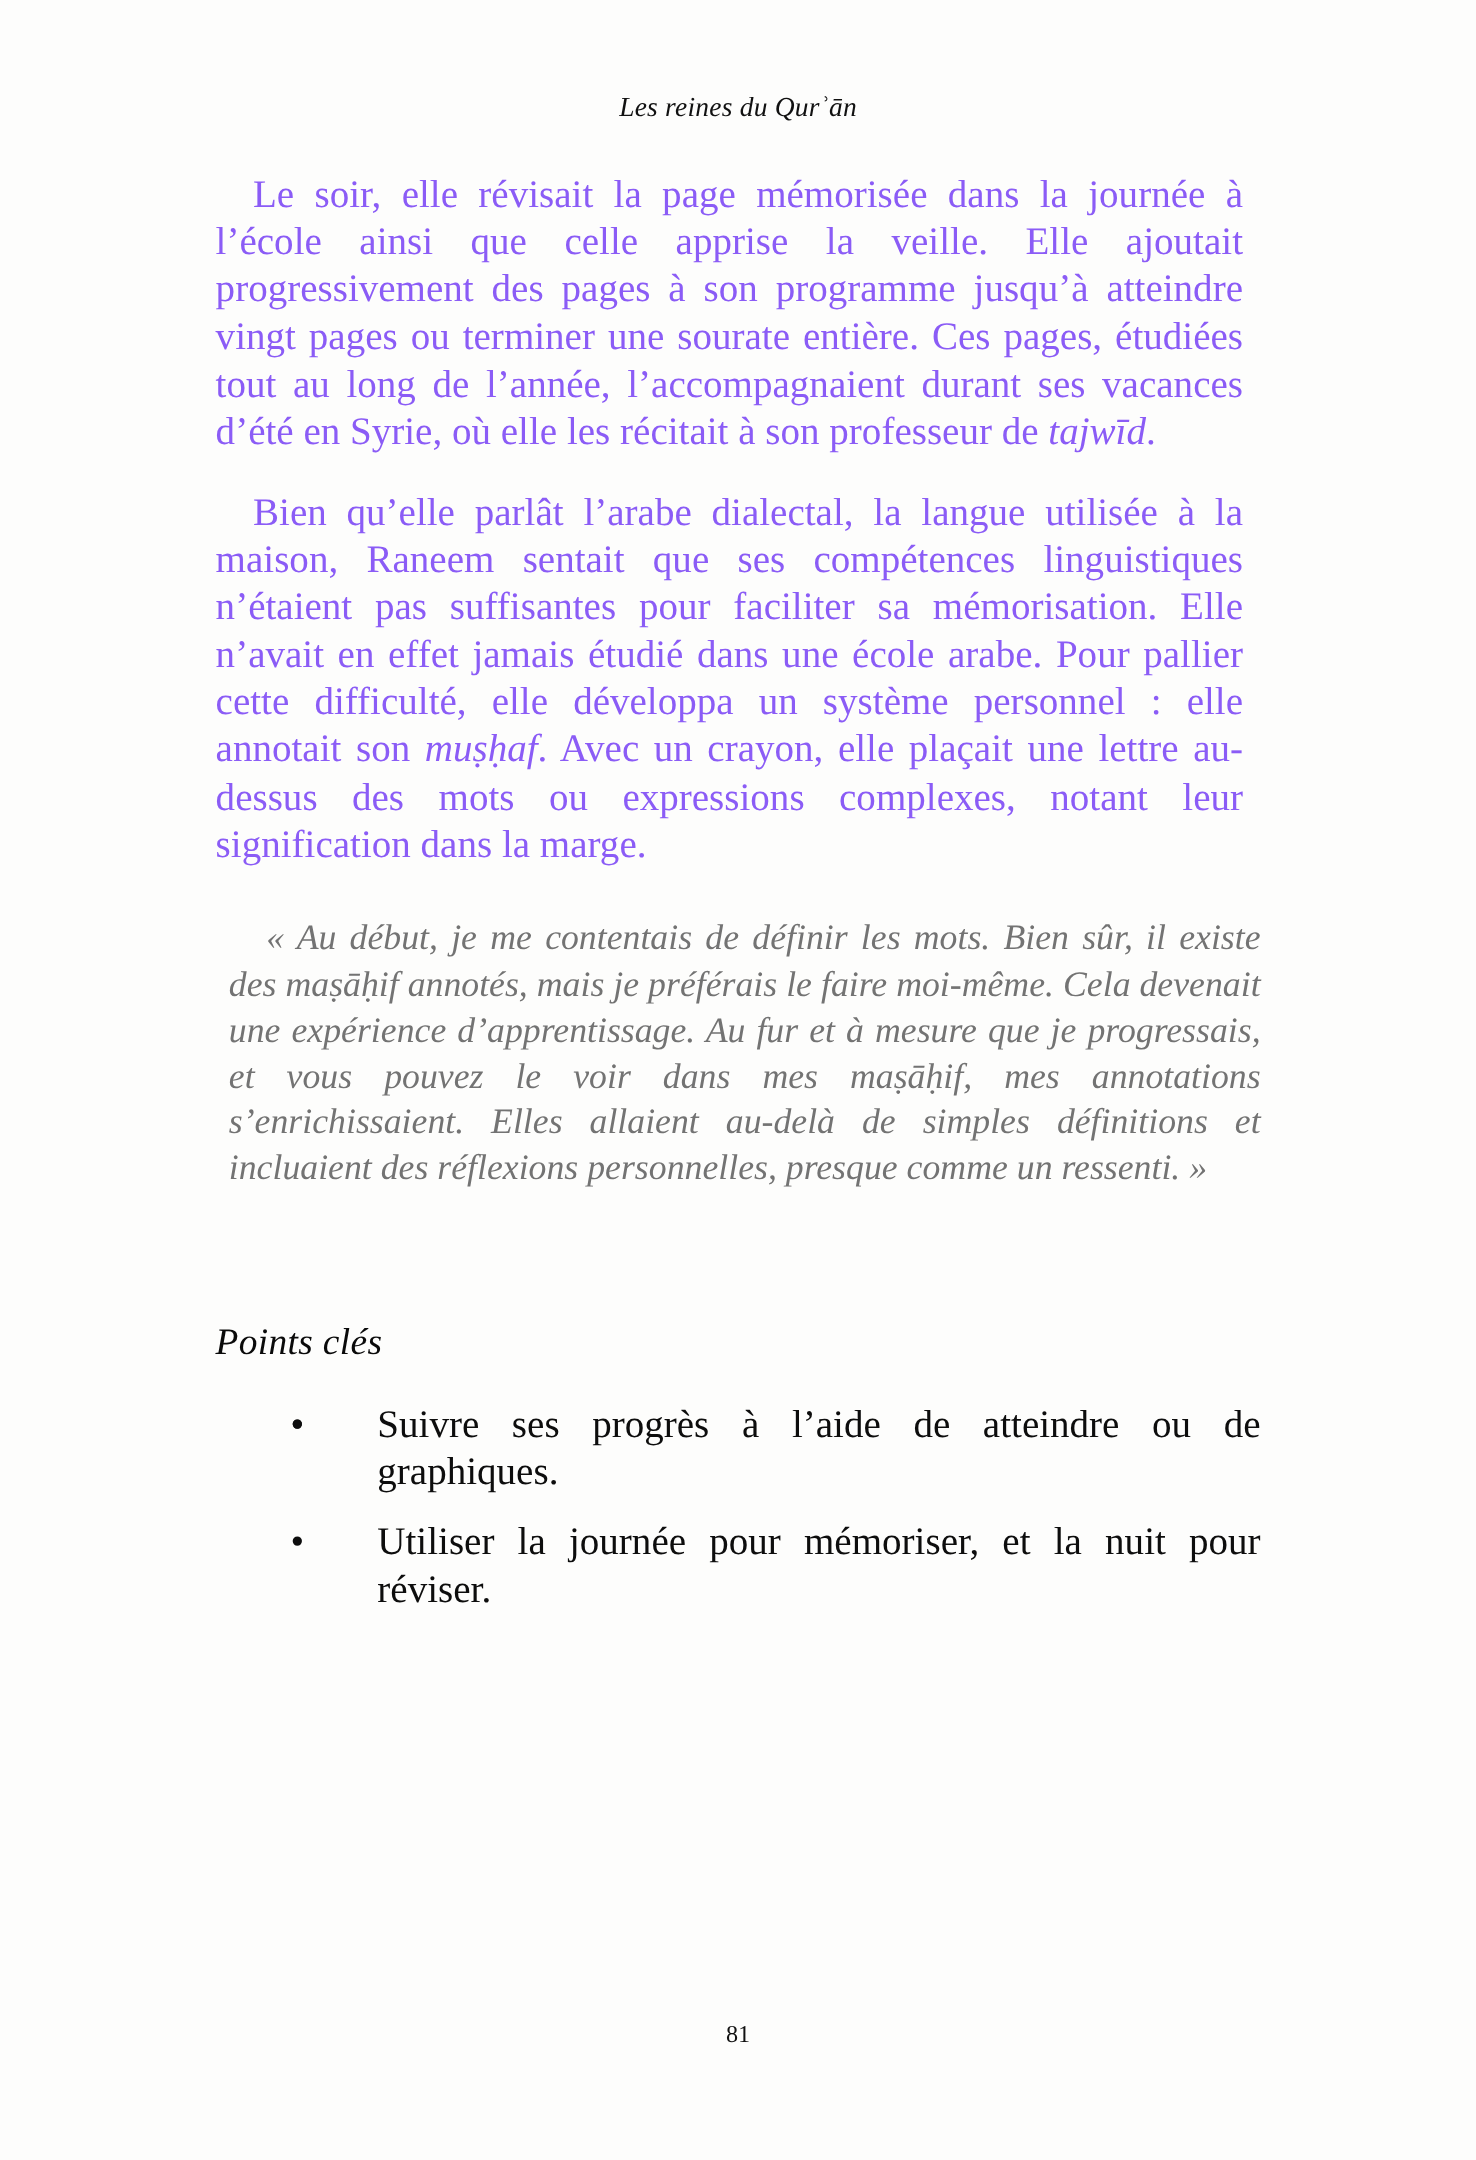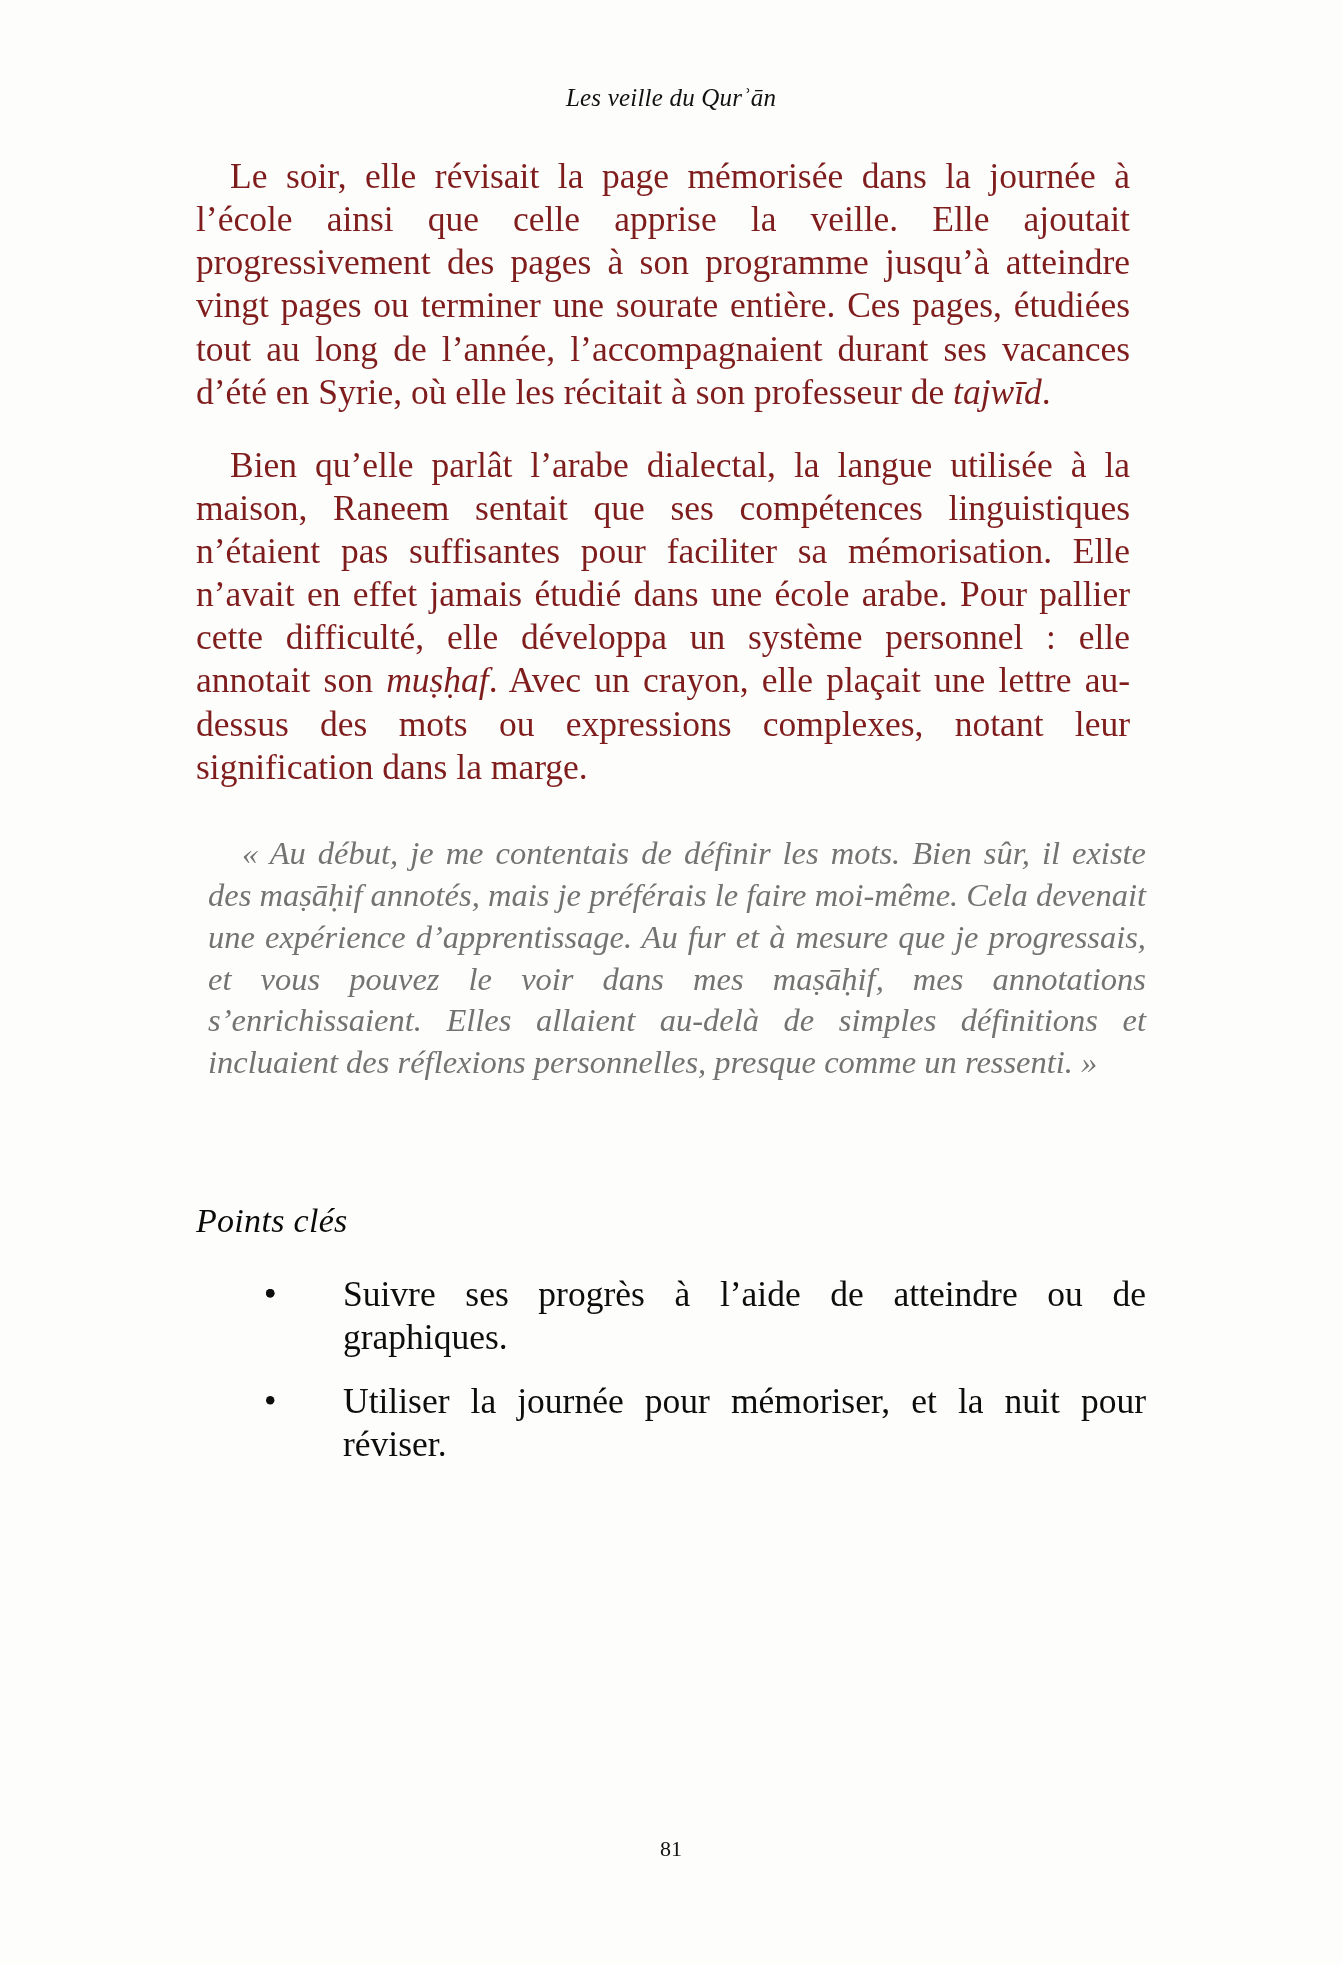--- a/index.html
+++ b/index.html
@@ -43,21 +43,21 @@
   }
 
   p.body-par {
     margin: 0 16px 30px 0;
     font-size: 35.5px;
     line-height: 1.215;
     text-align: justify;
     text-indent: 34px;
     text-justify: inter-word;
     hyphens: none;
-    color: #7f1d1d;
+    color: #8b5cf6;
   }
 
   p.body-par:last-of-type {
     margin-bottom: 0;
   }
 
   .it {
     font-style: italic;
   }
 
@@ -121,21 +121,21 @@
     text-align: center;
     font-size: 22px;
     color: #111;
   }
 </style>
 </head>
 <body>
 
 <div class="page">
 
-  <div class="running-header">Les veille du Qurʾān</div>
+  <div class="running-header">Les reines du Qurʾān</div>
 
   <div class="text-block">
 
     <p class="body-par"><span>Le soir, elle révisait la page mémorisée dans la journée à l’école ainsi que celle apprise la veille. Elle ajoutait progressivement des pages à son programme jusqu’à atteindre vingt pages ou terminer une sourate entière. Ces pages, étudiées tout au long de l’année, l’accompagnaient durant ses vacances d’été en Syrie, où elle les récitait à son professeur de </span><span class="it">tajwīd</span><span>.</span></p>
 
     <p class="body-par"><span>Bien qu’elle parlât l’arabe dialectal, la langue utilisée à la maison, Raneem sentait que ses compétences linguistiques n’étaient pas suffisantes pour faciliter sa mémorisation. Elle n’avait en effet jamais étudié dans une école arabe. Pour pallier cette difficulté, elle développa un système personnel : elle annotait son </span><span class="it">muṣḥaf</span><span>. Avec un crayon, elle plaçait une lettre au-dessus des mots ou expressions complexes, notant leur signification dans la marge.</span></p>
 
     <p class="quote-block">« Au début, je me contentais de définir les mots. Bien sûr, il existe des maṣāḥif annotés, mais je préférais le faire moi-même. Cela devenait une expérience d’apprentissage. Au fur et à mesure que je progressais, et vous pouvez le voir dans mes maṣāḥif, mes annotations s’enrichissaient. Elles allaient au-delà de simples définitions et incluaient des réflexions personnelles, presque comme un ressenti. »</p>
 
     <h2 class="section-heading">Points clés</h2>

